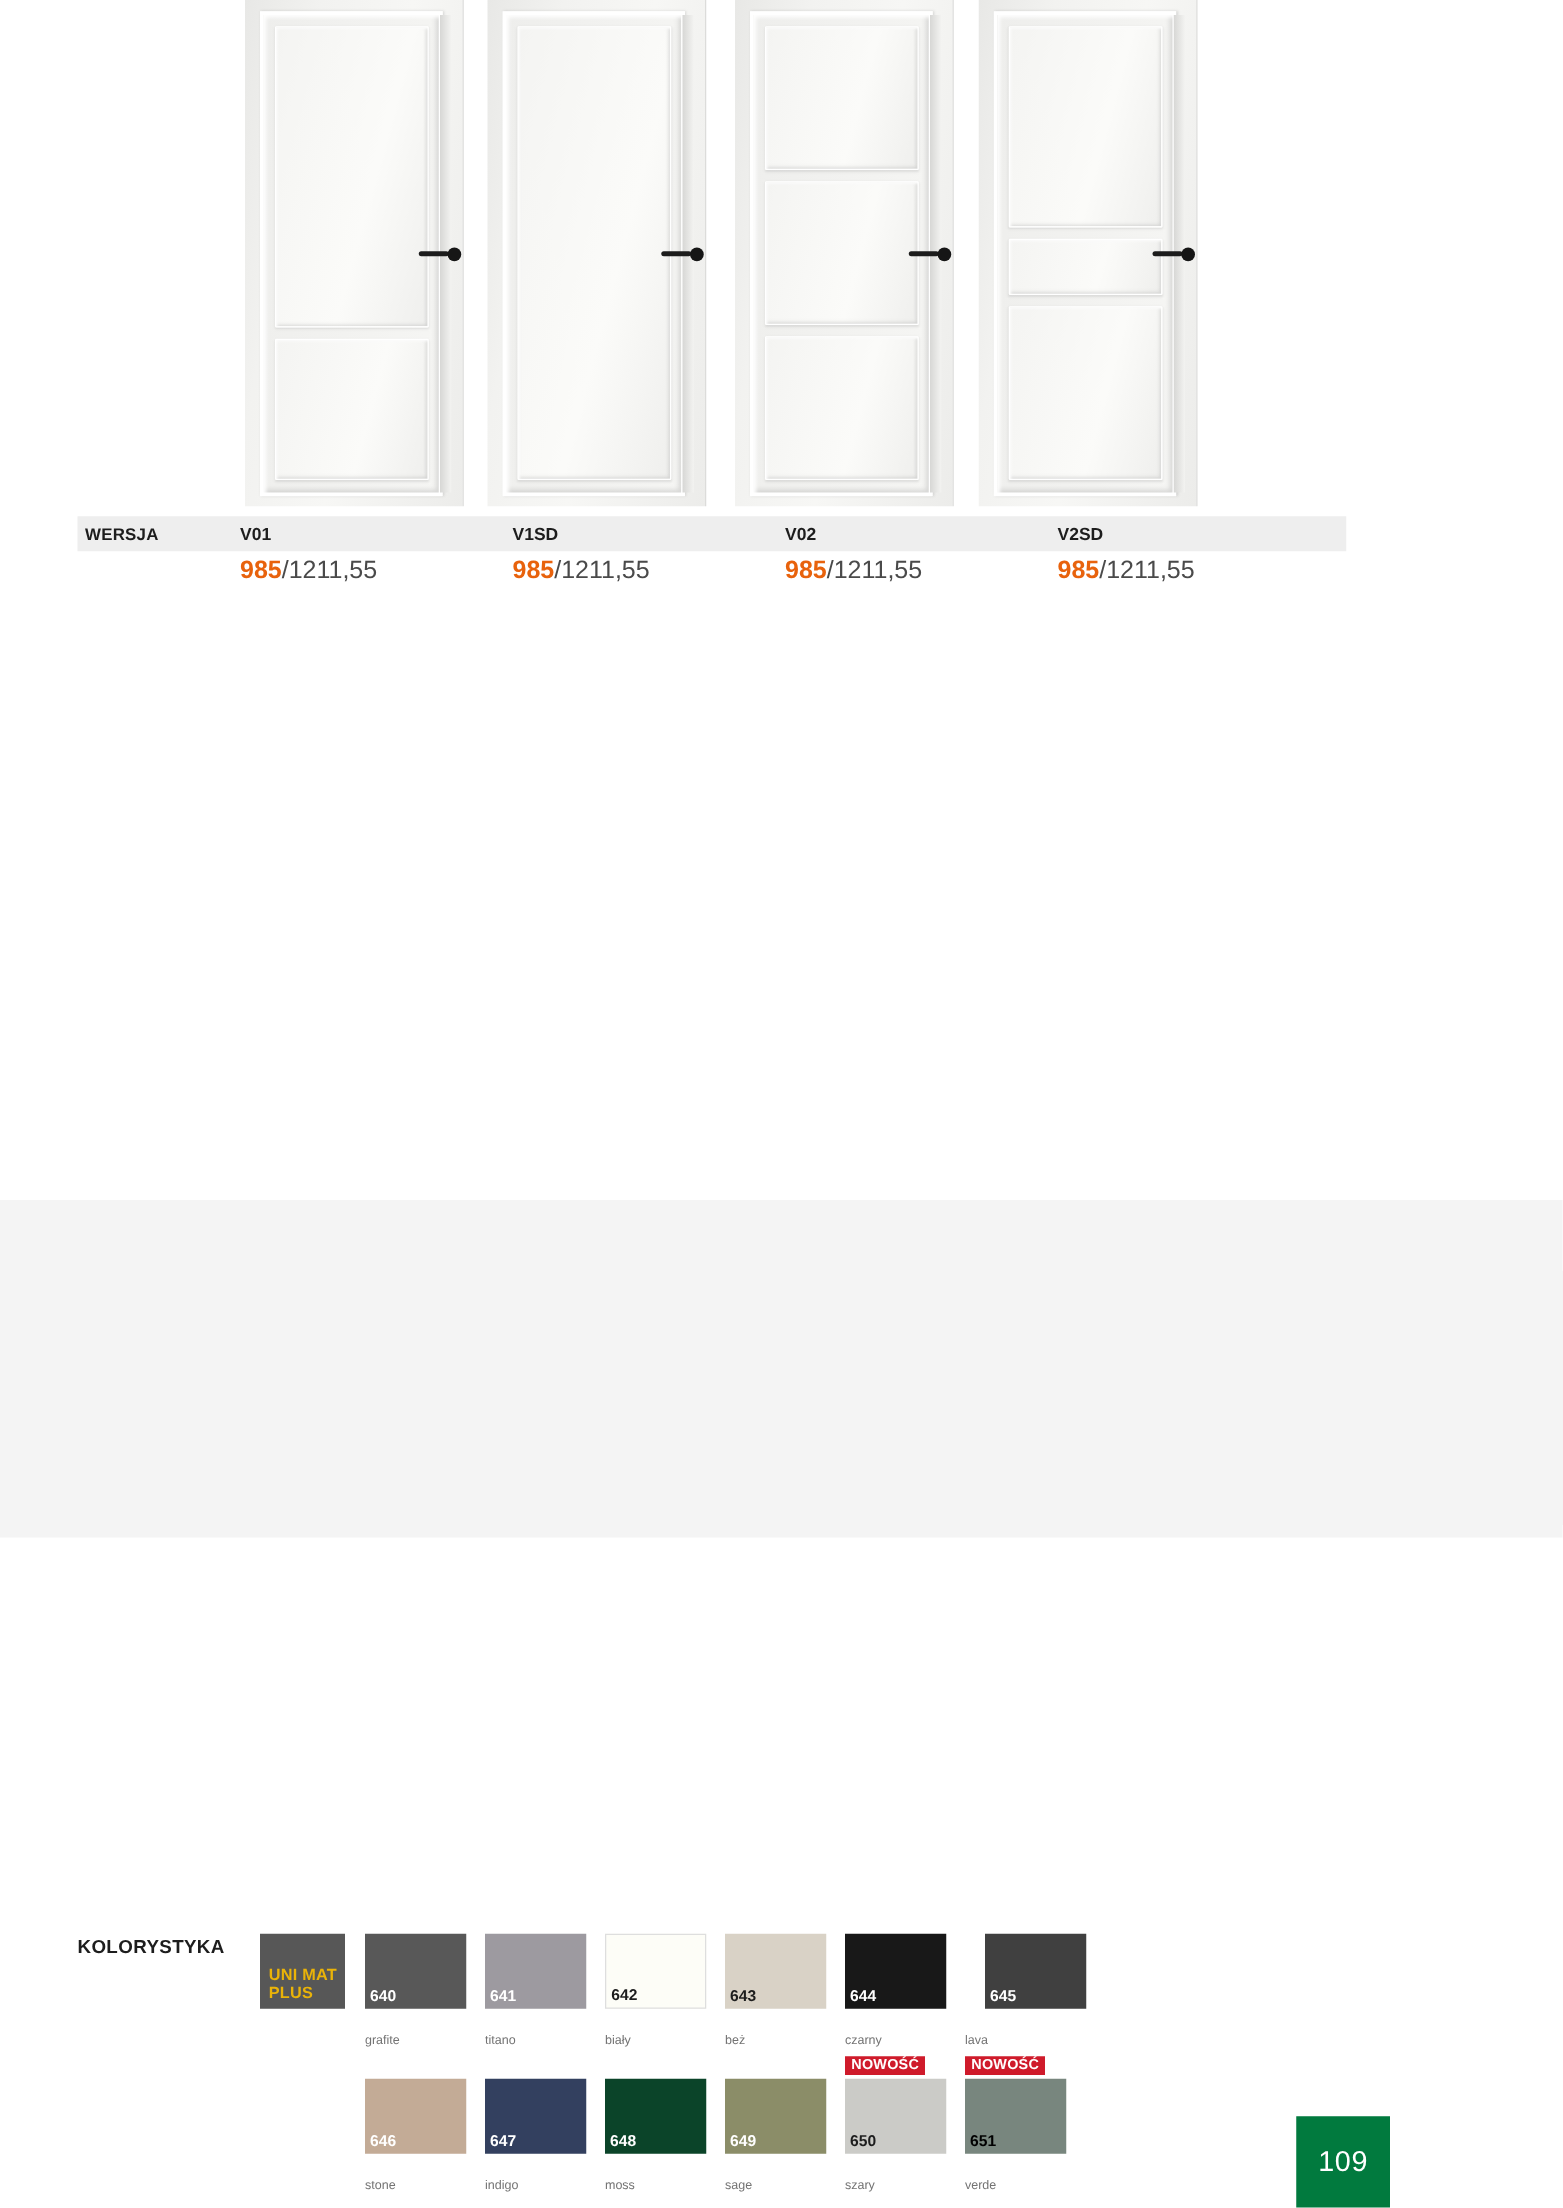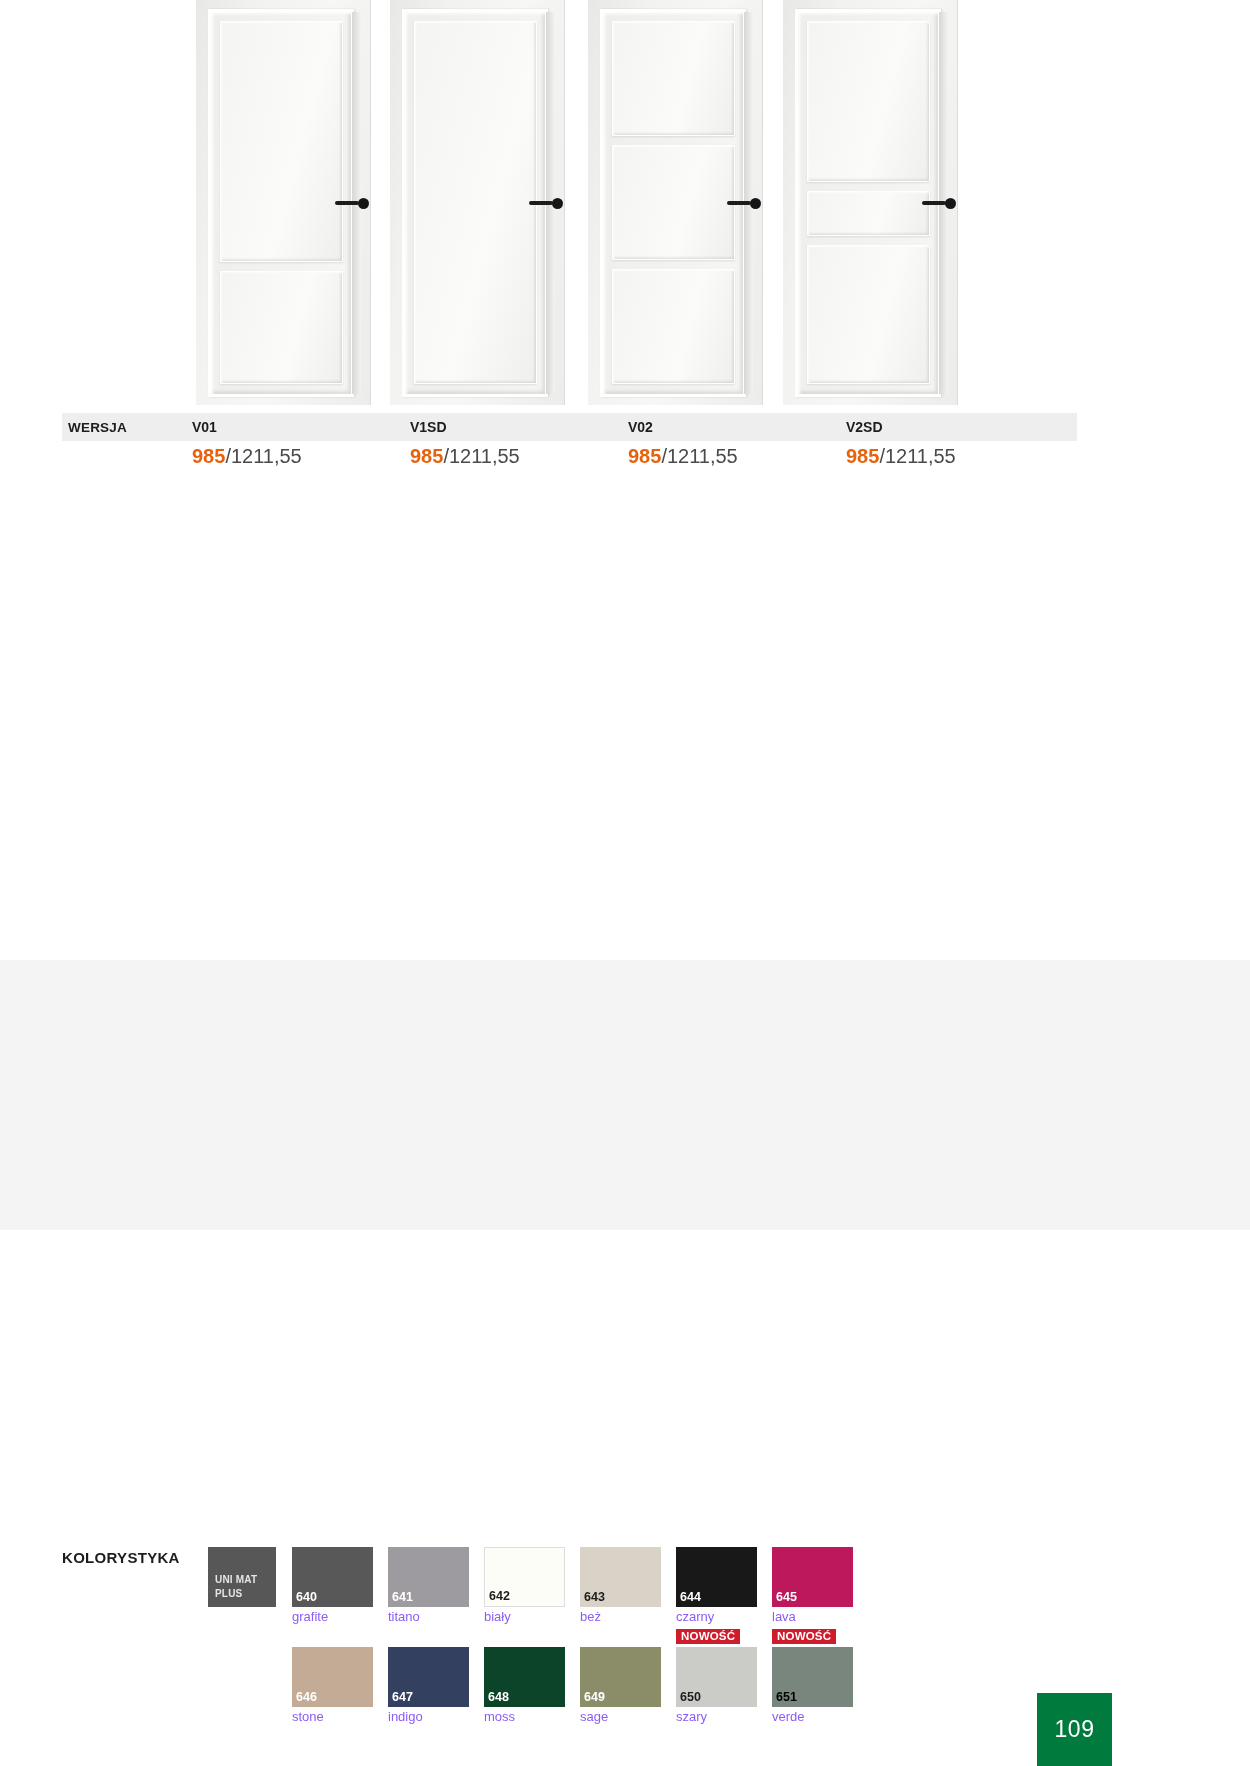--- a/index.html
+++ b/index.html
@@ -63,30 +63,30 @@
   .price-cell .net { color:#e8620c; font-weight:bold; }
 
   
   .kolor-sec { position:absolute; left:0; top:770px; width:1250px; height:180px; }
   .side-label {
     position:absolute; font-weight:bold; font-size:15px; color:#1d1d1d; letter-spacing:.3px;
   }
   .kolor-label { left:62px; top:779px; }
   .uni-box {
     position:absolute; left:208px; top:777px; width:68px; height:60px;
-    background:#575757; color:#e5e5e5; font-weight:bold; font-size:10px;
+    background:#575757; color:#eab308; font-weight:bold; font-size:13px;
     line-height:14px; padding:26px 0 0 7px; letter-spacing:.2px;
   }
   .swatch-grid { position:absolute; left:292px; top:777px; }
   .sw-row { display:flex; }
   .sw-row.second { margin-top:22px; }
   .sw { width:81px; margin-right:15px; position:relative; }
   .sw .chip { width:81px; height:60px; position:relative; }
   .sw .num { position:absolute; left:4px; bottom:3px; font-size:12.5px; font-weight:bold; }
-  .sw .cname { font-size:13px; color:#8b5cf6; margin-top:2px; line-height:16px; }
+  .sw .cname { font-size:10px; color:#737373; margin-top:18px; line-height:16px; }
   .novel {
     position:absolute; left:0; top:-18px; background:#cf1b2b; color:#fff;
     font-size:11.5px; font-weight:bold; padding:1px 5px 2px 5px; letter-spacing:.2px;
   }
 
   
   .osc-sec { position:absolute; left:0; top:960px; width:1250px; height:270px; background:#f4f4f4; }
 
   
   .wyp-sec { position:absolute; left:0; top:1250px; width:1250px; }
@@ -221,21 +221,21 @@
             </div>
             <div class="cname">beż</div>
           </div>
           <div class="sw">
             <div class="chip" style="background: rgb(24, 24, 24);">
               <div class="num" style="color: rgb(255, 255, 255);">644</div>
             </div>
             <div class="cname">czarny</div>
           </div>
           <div class="sw">
-            <div class="chip" style="background: #be185d;">
+            <div class="chip" style="background: #404040; margin-left: 16px;">
               <div class="num" style="color: rgb(255, 255, 255);">645</div>
             </div>
             <div class="cname">lava</div>
           </div>
         </div>
       <div class="sw-row second" id="sw-row-2">
           <div class="sw">
             <div class="chip" style="background: rgb(195, 171, 150); padding-left: 43px;">
               <div class="num" style="color: rgb(255, 255, 255);">646</div>
             </div>

